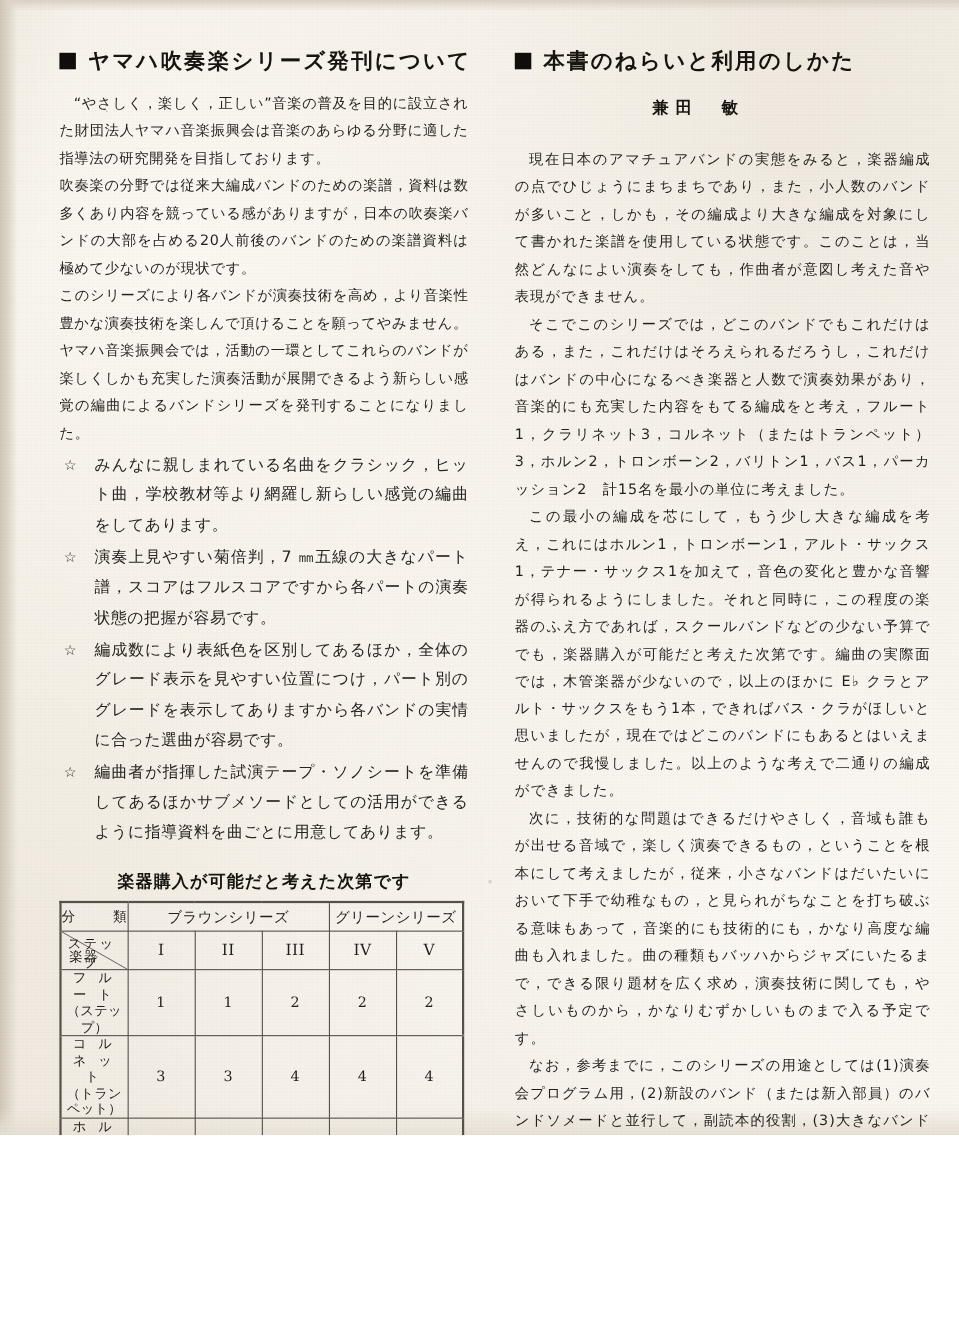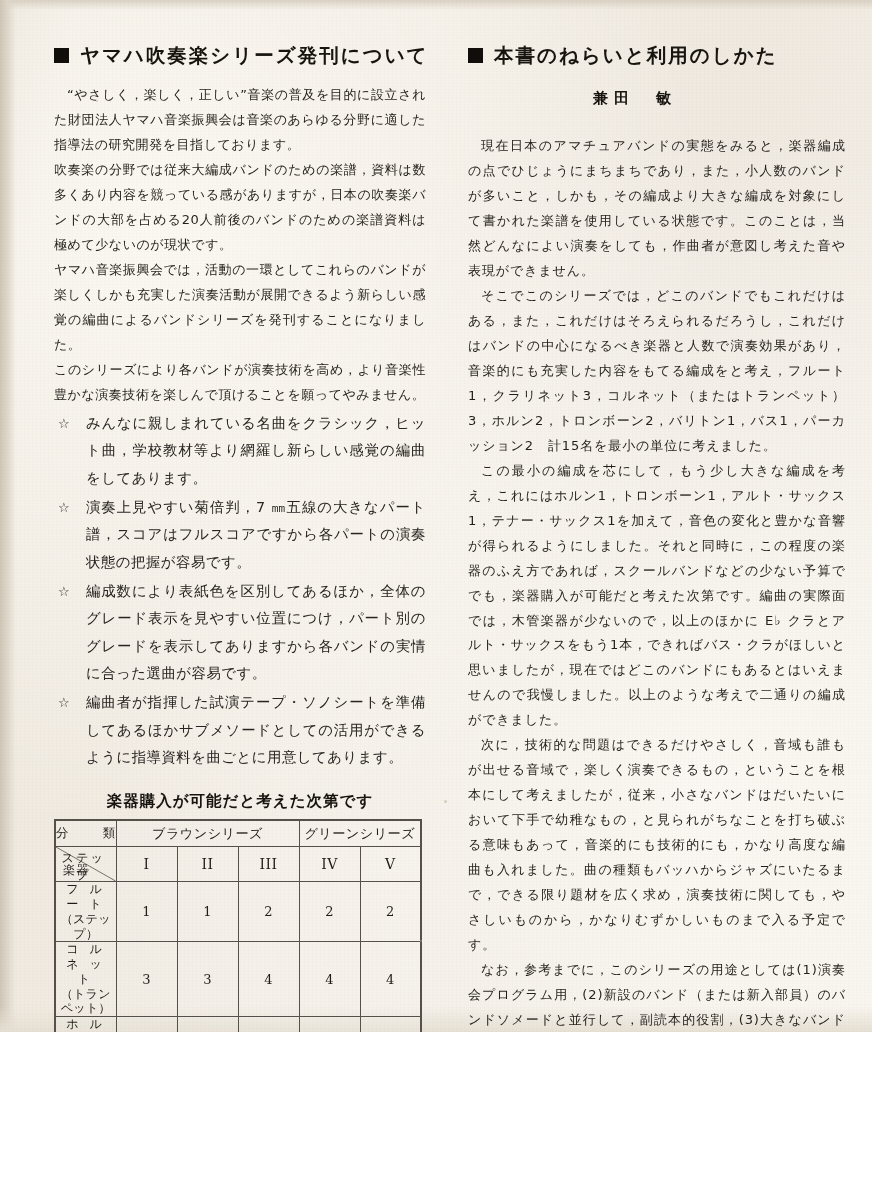--- a/index.html
+++ b/index.html
@@ -209,22 +209,22 @@
 
   <div class="col col-left left-block">
 
     <h2 class="section-heading">
       <span class="marker"></span>
       <span>ヤマハ吹奏楽シリーズ発刊について</span>
     </h2>
 
     <p class="body indent">“やさしく，楽しく，正しい”音楽の普及を目的に設立された財団法人ヤマハ音楽振興会は音楽のあらゆる分野に適した指導法の研究開発を目指しております。</p>
     <p class="body">吹奏楽の分野では従来大編成バンドのための楽譜，資料は数多くあり内容を競っている感がありますが，日本の吹奏楽バンドの大部を占める20人前後のバンドのための楽譜資料は極めて少ないのが現状です。</p>
+    <p class="body">このシリーズにより各バンドが演奏技術を高め，より音楽性豊かな演奏技術を楽しんで頂けることを願ってやみません。</p>
     <p class="body">ヤマハ音楽振興会では，活動の一環としてこれらのバンドが楽しくしかも充実した演奏活動が展開できるよう新らしい感覚の編曲によるバンドシリーズを発刊することになりました。</p>
-    <p class="body">このシリーズにより各バンドが演奏技術を高め，より音楽性豊かな演奏技術を楽しんで頂けることを願ってやみません。</p>
 
 
     <ul class="features">
       <li>
         <span class="star">☆</span>
         <span>みんなに親しまれている名曲をクラシック，ヒット曲，学校教材等より網羅し新らしい感覚の編曲をしてあります。</span>
       </li>
       <li>
         <span class="star">☆</span>
         <span>演奏上見やすい菊倍判，7 ㎜五線の大きなパート譜，スコアはフルスコアですから各パートの演奏状態の把握が容易です。</span>

